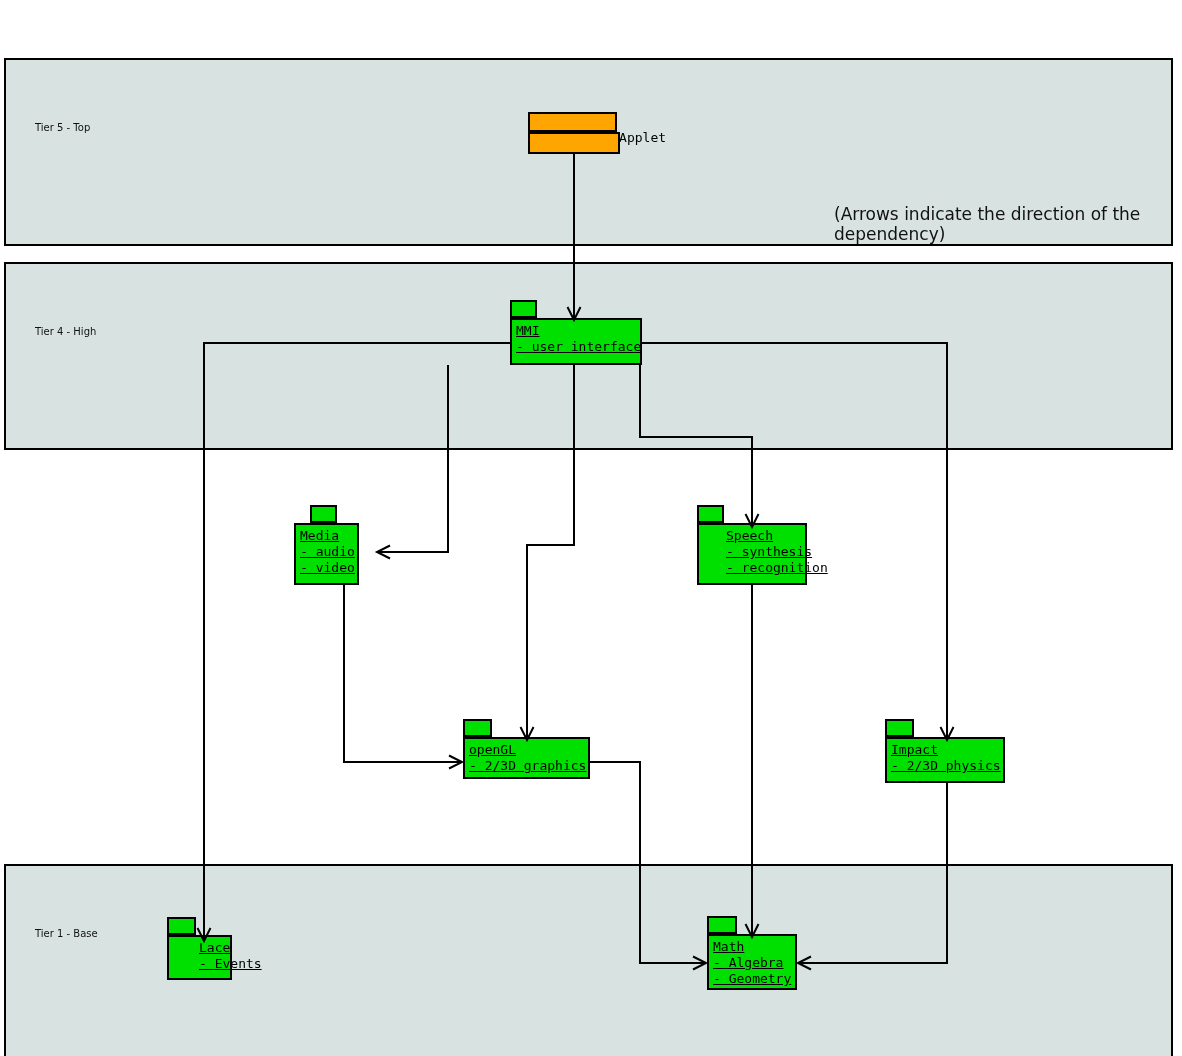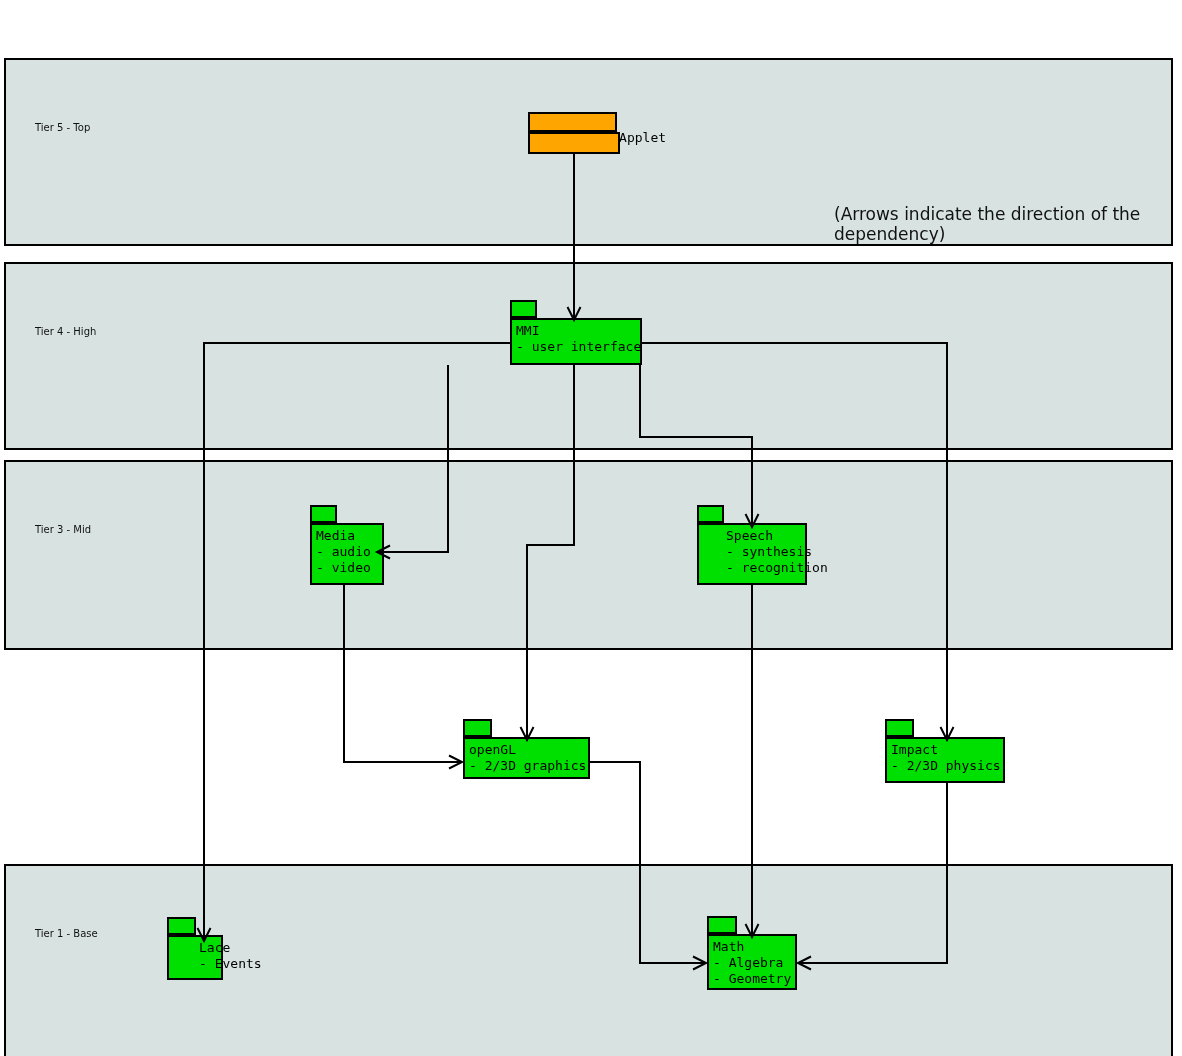--- a/index.html
+++ b/index.html
@@ -8,70 +8,67 @@
   .title{position:absolute;left:0;top:20px;width:1182px;text-align:center;
          color:#1515dd;font-size:17px;font-weight:500;letter-spacing:.2px;}
   .tier{position:absolute;left:4px;width:1169px;background:#d8e3e1;
         border:2px solid #000;box-sizing:border-box;}
   .tier-label{position:absolute;left:29px;top:14px;font-size:10px;color:#111;margin-top:48px;}
   .note{position:absolute;font-size:17px;color:#111;}
   .pkg-tab,.pkg-body{position:absolute;border:2px solid #000;box-sizing:border-box;}
   .green{background:#00e000;}
   .orange{background:#ffa500;}
   .pkg-body{font-family:"DejaVu Sans Mono",monospace;font-size:13px;line-height:16px;
-            color:#000;padding:3px 0 0 4px;white-space:pre;}
+            color:#000;padding:3px 0 0 4px;white-space:pre;text-decoration:underline;}
   .pkg-tab{font-family:"DejaVu Sans Mono",monospace;font-size:13px;color:#000;
            padding:1px 0 0 3px;white-space:pre;}
   #edges{position:absolute;left:0;top:0;z-index:3;pointer-events:none;}
   .boxes{position:absolute;left:0;top:0;z-index:2;}
 </style>
 </head>
 <body>
 
 <div class="canvas">
 
 
   <div class="tier" style="top:58px;height:188px;">
     <span class="tier-label">Tier 5 - Top</span>
     <span class="note" style="left:828px;top:144px;">(Arrows indicate the direction of the dependency)</span>
   </div>
   <div class="tier" style="top:262px;height:188px;text-align:right;">
     <span class="tier-label">Tier 4 - High</span>
   </div>
-  <div class="tier" style="top:460px;height:190px;">
-    <span class="tier-label">Tier 3 - Mid</span>
-  </div>
   <div class="tier" style="top:864px;height:209px;">
     <span class="tier-label">Tier 1 - Base</span>
   </div>
 
   <div class="boxes">
 
     <div class="pkg-tab orange" style="left:528px;top:112px;width:89px;height:20px;">
       <span>User Applet</span>
     </div>
     <div class="pkg-body orange" style="left:528px;top:132px;width:92px;height:22px;"></div>
 
     <div class="pkg-tab green" style="left:510px;top:300px;width:27px;height:18px;"></div>
     <div class="pkg-body green" style="left:510px;top:318px;width:132px;height:47px;"><span>MMI</span><br><span>- user interface</span></div>
 
     <div class="pkg-tab green" style="left:310px;top:505px;width:27px;height:18px;"></div>
-    <div class="pkg-body green" style="left:310px;top:523px;width:74px;height:62px;"><span>Media</span><br><span>- audio</span><br><span>- video</span></div>
+    <div class="pkg-body green" style="left:294px;top:523px;width:65px;height:62px;"><span>Media</span><br><span>- audio</span><br><span>- video</span></div>
 
     <div class="pkg-tab green" style="left:697px;top:505px;width:27px;height:18px;"></div>
     <div class="pkg-body green" style="left:697px;top:523px;width:110px;height:62px;padding-left:27px;"><span>Speech</span><br><span>- synthesis</span><br><span>- recognition</span></div>
 
     <div class="pkg-tab green" style="left:463px;top:719px;width:29px;height:18px;"></div>
     <div class="pkg-body green" style="left:463px;top:737px;width:127px;height:42px;"><span>openGL</span><br><span>- 2/3D graphics</span></div>
 
     <div class="pkg-tab green" style="left:885px;top:719px;width:29px;height:18px;"></div>
     <div class="pkg-body green" style="left:885px;top:737px;width:120px;height:46px;"><span>Impact</span><br><span>- 2/3D physics</span></div>
 
     <div class="pkg-tab green" style="left:167px;top:917px;width:29px;height:18px;"></div>
-    <div class="pkg-body green" style="left:167px;top:935px;width:56px;height:45px;padding-left:30px;"><span>Lace</span><br><span>- Events</span></div>
+    <div class="pkg-body green" style="left:167px;top:935px;width:65px;height:45px;padding-left:30px;"><span>Lace</span><br><span>- Events</span></div>
 
     <div class="pkg-tab green" style="left:707px;top:916px;width:30px;height:18px;"></div>
     <div class="pkg-body green" style="left:707px;top:934px;width:90px;height:56px;"><span>Math</span><br><span>- Algebra</span><br><span>- Geometry</span></div>
 
   </div>
 
   <svg id="edges" width="1182" height="1056" viewBox="0 0 1182 1056">
       <g>
         <polyline points="574,154 574,320" fill="none" stroke="#000000" stroke-width="2"></polyline>
         <path d="M 567.5 307 L 574 320 L 580.5 307" fill="none" stroke="#000000" stroke-width="2"></path>

